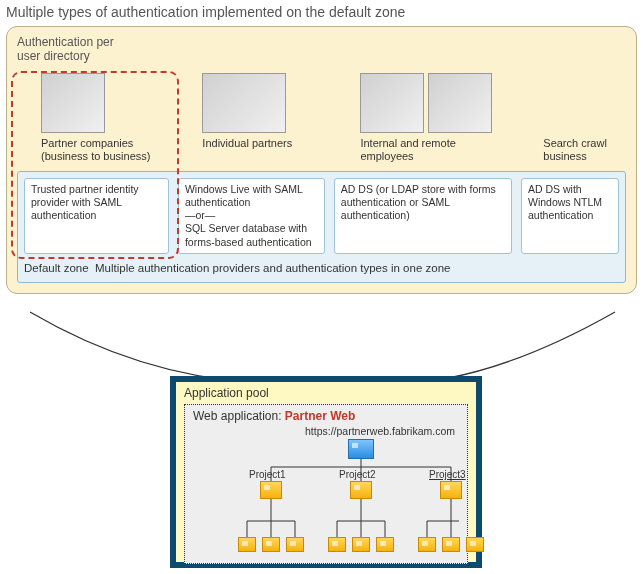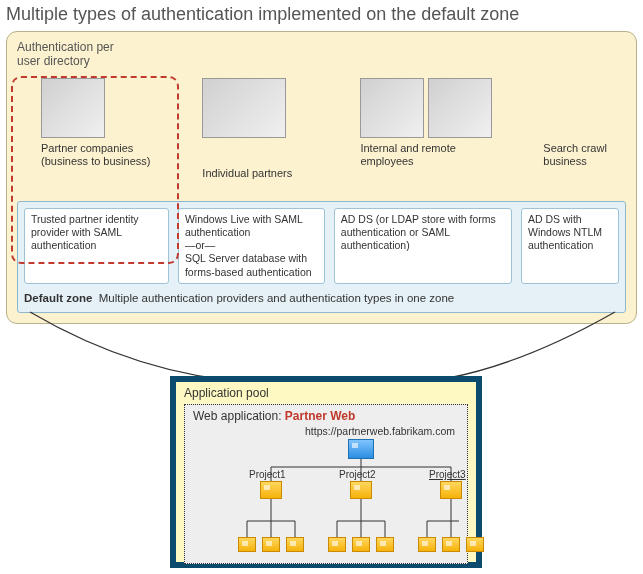--- a/index.html
+++ b/index.html
@@ -6,21 +6,21 @@
 body {
   font-family: "Segoe UI", Arial, sans-serif;
   font-size: 11px;
   color: #333;
   width: 643px;
   height: 574px;
   background: #fff;
   position: relative;
 }
 .diagram-title {
-  font-size: 18px;
+  font-size: 14px;
   color: #555;
   padding: 4px 6px 6px 6px;
 }
 .top-panel {
   margin: 0 6px;
   background: #fdf2d0;
   border: 1px solid #b9b18a;
   border-radius: 11px;
   padding: 8px 10px 10px 10px;
   position: relative;
@@ -34,21 +34,21 @@
   display: flex;
   gap: 10px;
   margin-top: 4px;
 }
 .col {
   display: flex;
   flex-direction: column;
   margin-left: 24px;
 }
 .col1 { width: 154px; }
-.col2 { width: 150px; gap: 25px; }
+.col2 { width: 150px; }
 .col3 { width: 180px; }
 .col4 { width: 100px; }
 .img-row {
   height: 66px;
   display: flex;
   align-items: flex-end;
   gap: 4px;
   margin-bottom: 4px;
 }
 .photo {
@@ -95,21 +95,21 @@
   padding: 4px 6px;
   font-size: 10.5px;
   line-height: 1.25;
   color: #333;
 }
 .ab1 { width: 148px; }
 .ab2 { width: 150px; }
 .ab3 { width: 182px; }
 .ab4 { width: 100px; }
 .zone-label { font-size: 11.5px; }
-.zone-label b { font-weight: 700; text-align: right; }
+.zone-label b { font-weight: 400; text-align: right; }
 
 .connectors {
   position: absolute;
   top: 310px;
   left: 0;
   width: 643px;
   height: 80px;
   pointer-events: none;
 }
 

